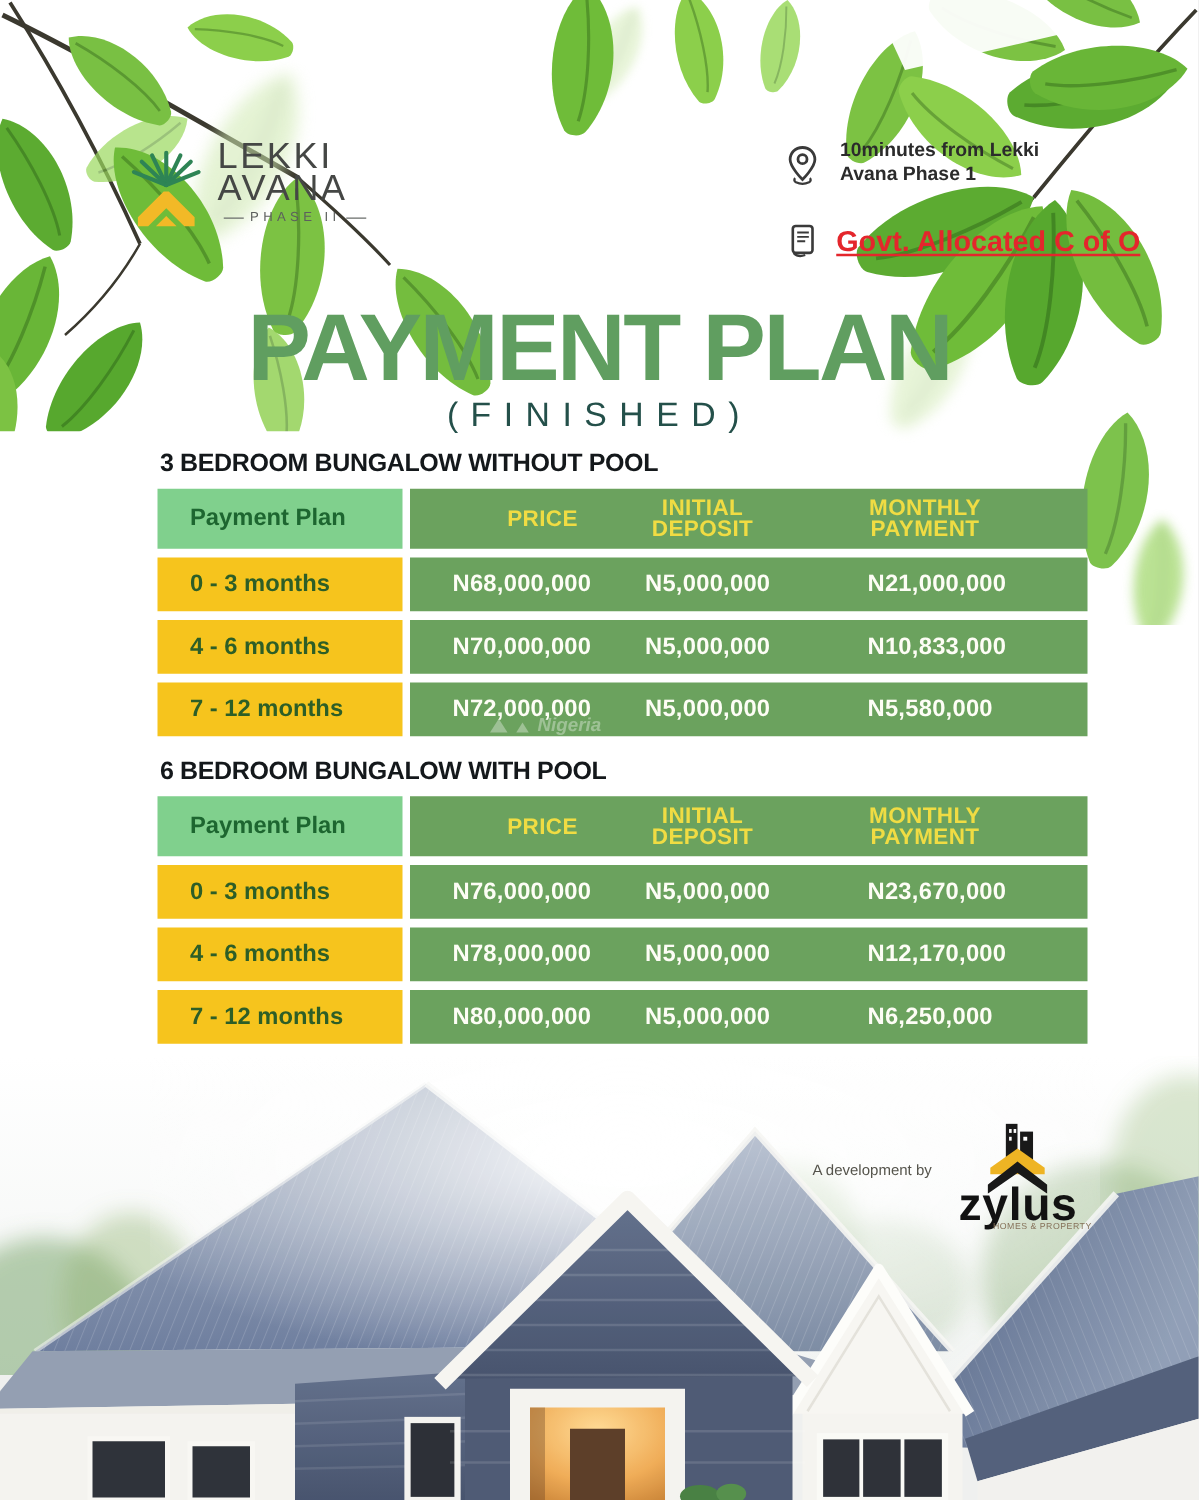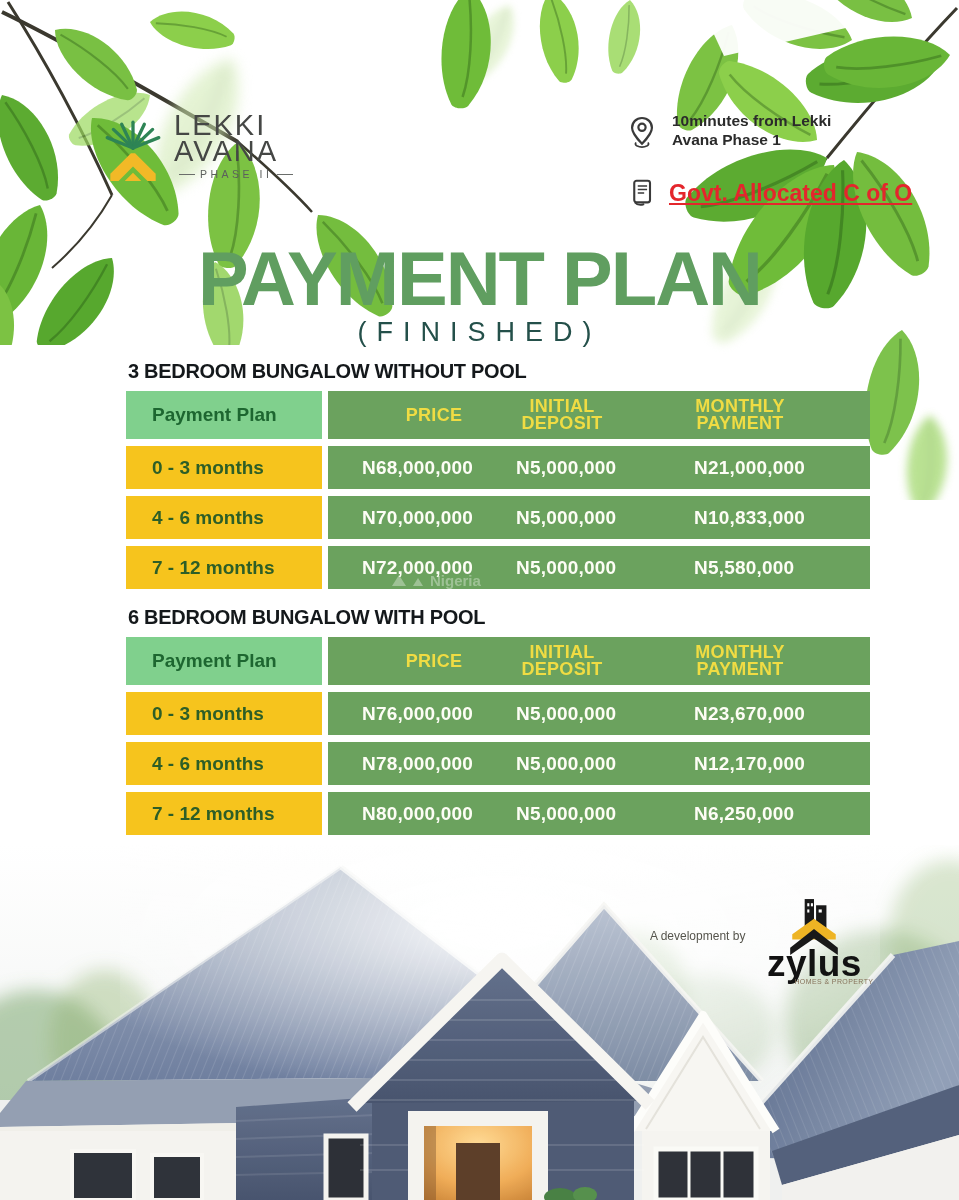--- a/index.html
+++ b/index.html
@@ -54,21 +54,21 @@
   .t-body{height:43px;}
   .t-body .c1{background:var(--cell-yellow);color:var(--yellow-cell-text);}
   .vals{background:var(--table-green);display:grid;grid-template-columns:178px 178px 186px;align-items:center;}
   .vals > div:nth-child(1){padding-left:34px;}
   .vals > div:nth-child(2),.vals > div:nth-child(3){padding-left:10px;}
   .vh{color:var(--header-yellow-text);font-size:18px;font-weight:bold;line-height:17px;letter-spacing:.3px;text-align:center;}
   .wrapcell{max-width:92px;}
   .vb{color:#fdfdf5;font-size:19px;font-weight:bold;letter-spacing:.2px;}
 
   
-  .watermark{position:absolute;left:392px;top:572px;display:flex;align-items:center;gap:7px;opacity:.9;}
+  .watermark{position:absolute;left:392px;top:572px;display:flex;align-items:center;gap:7px;opacity:.9;font-style:italic;}
   .wm-tri{width:0;height:0;border-left:7px solid transparent;border-right:7px solid transparent;border-bottom:11px solid rgba(255,255,255,.38);}
   .wm-tri.small{border-left-width:5px;border-right-width:5px;border-bottom-width:8px;margin-top:3px;}
   .wm-text{font-size:15px;font-weight:bold;color:rgba(255,255,255,.38);}
 
   
   .house-scene{position:absolute;left:0;top:845px;width:959px;height:355px;}
   .house-scene svg{display:block;}
 
   
   .dev-block{position:absolute;left:650px;top:897px;display:flex;align-items:flex-start;}

